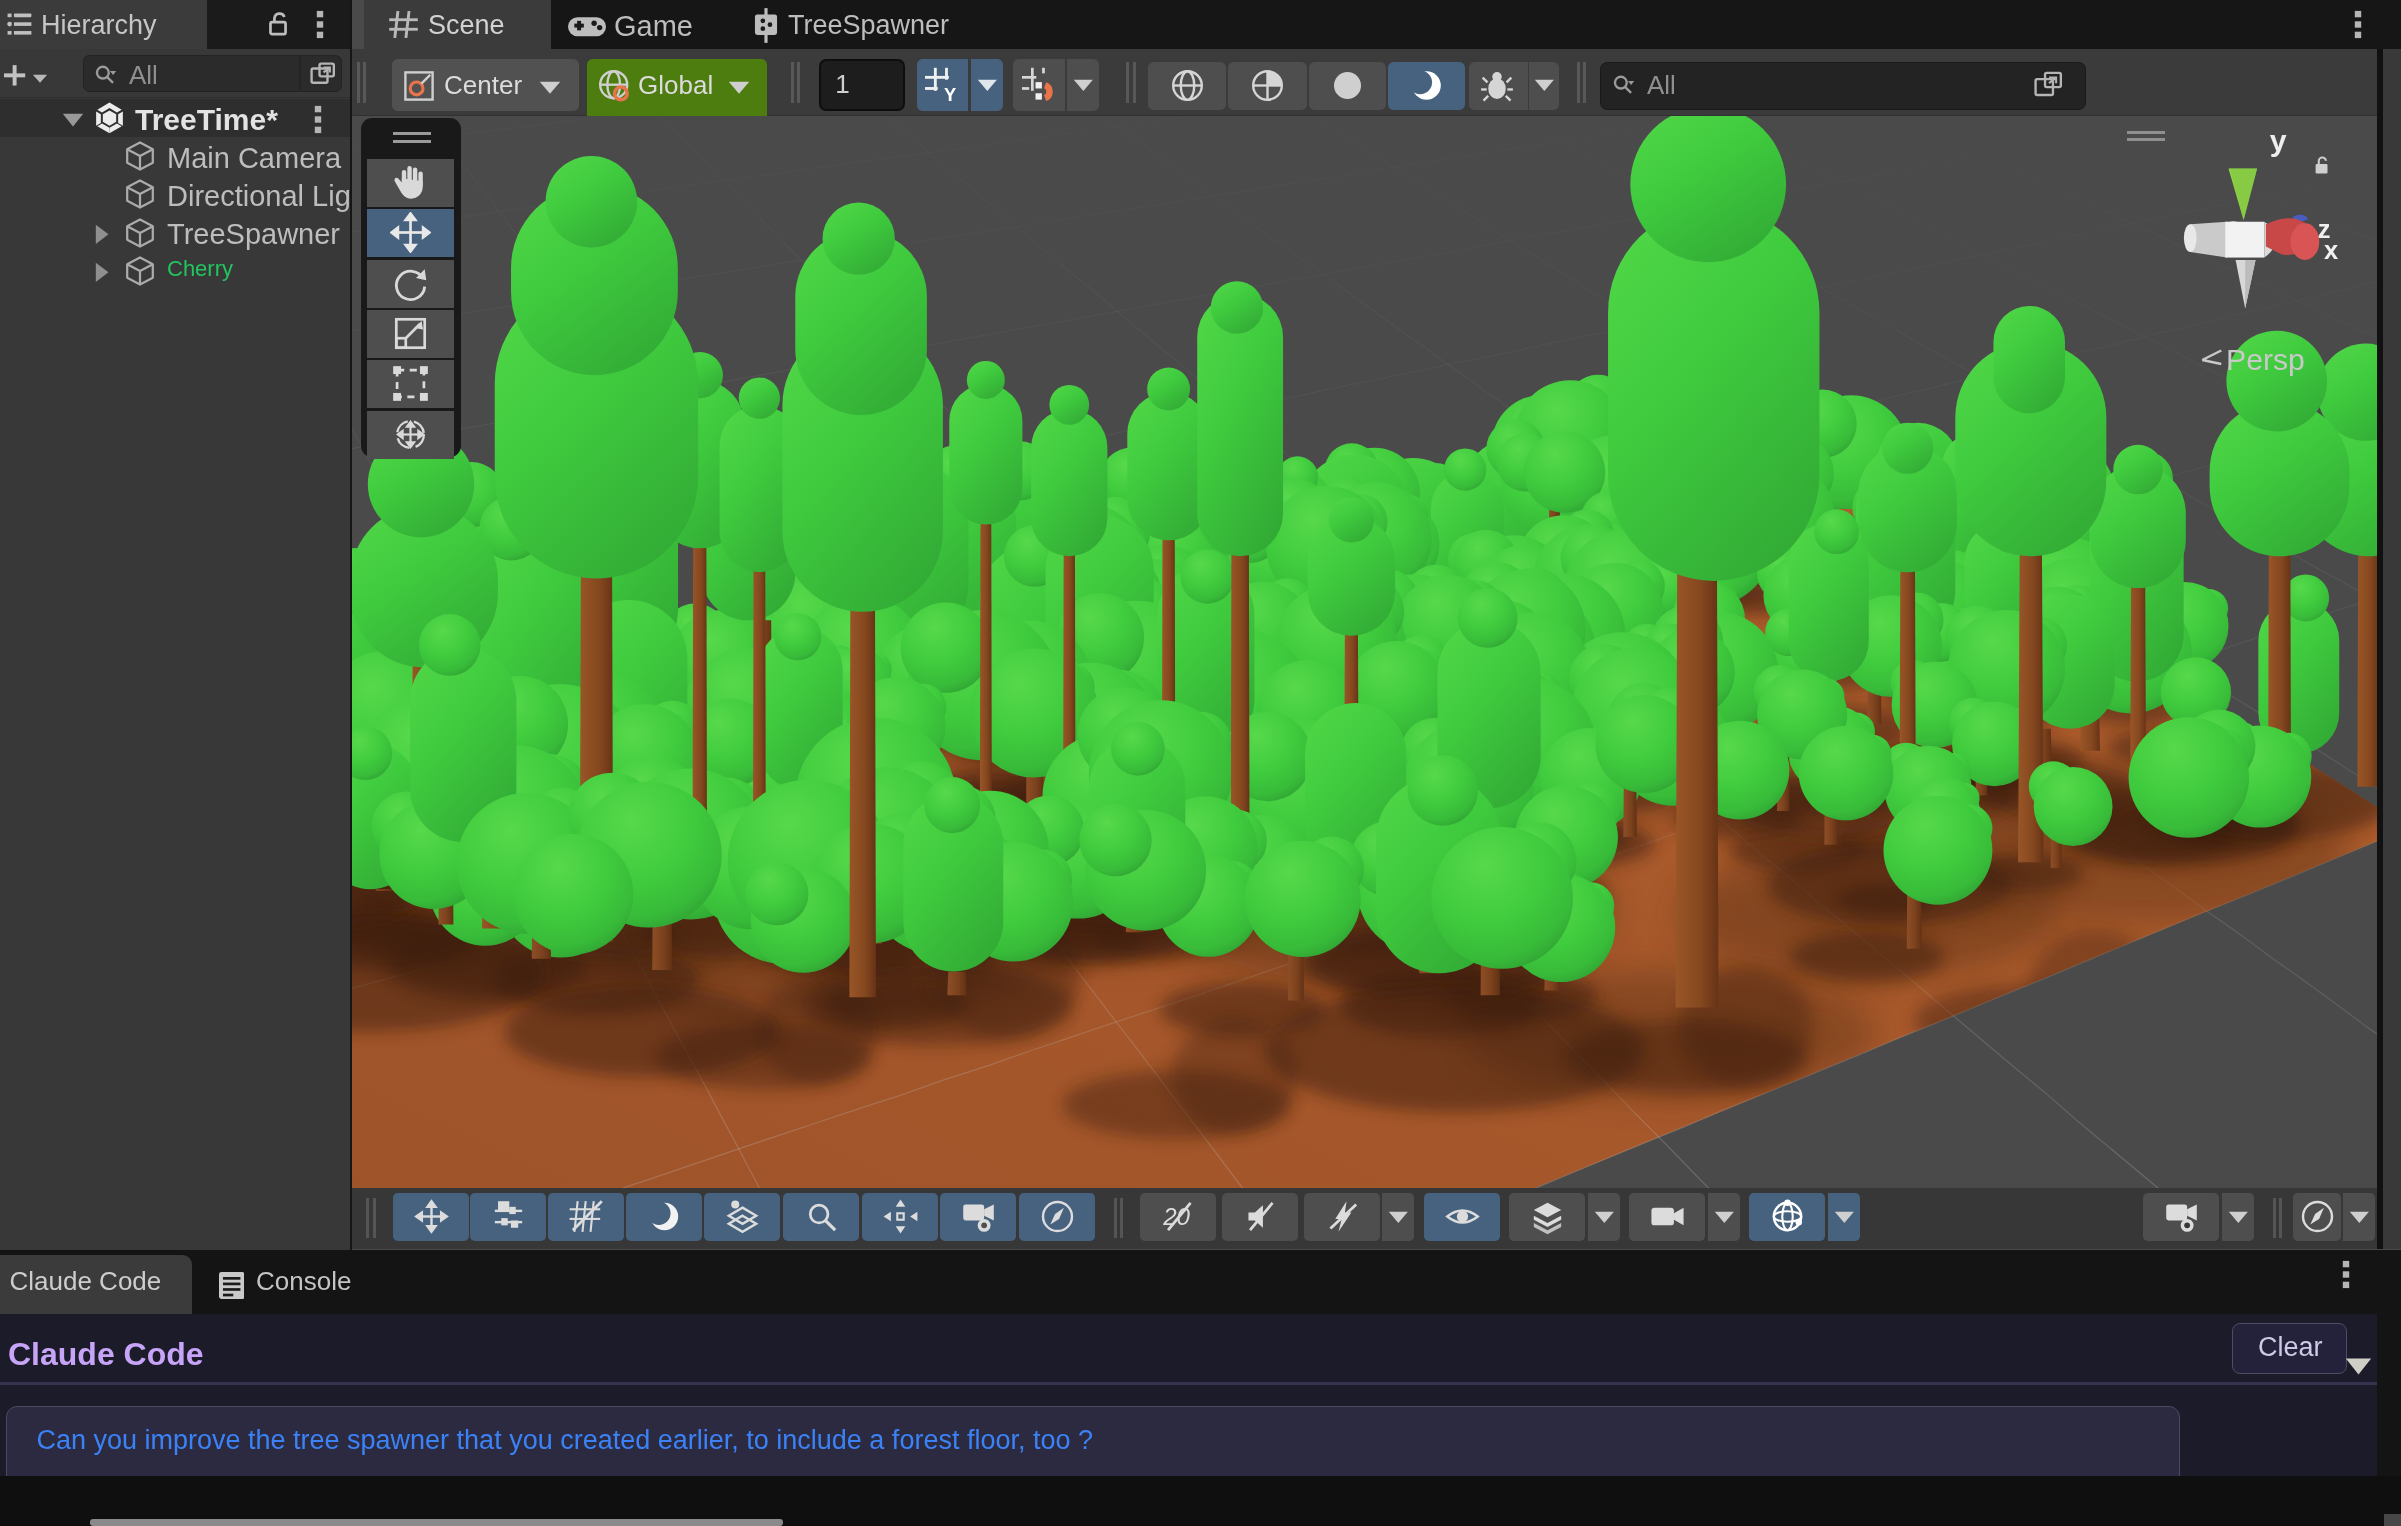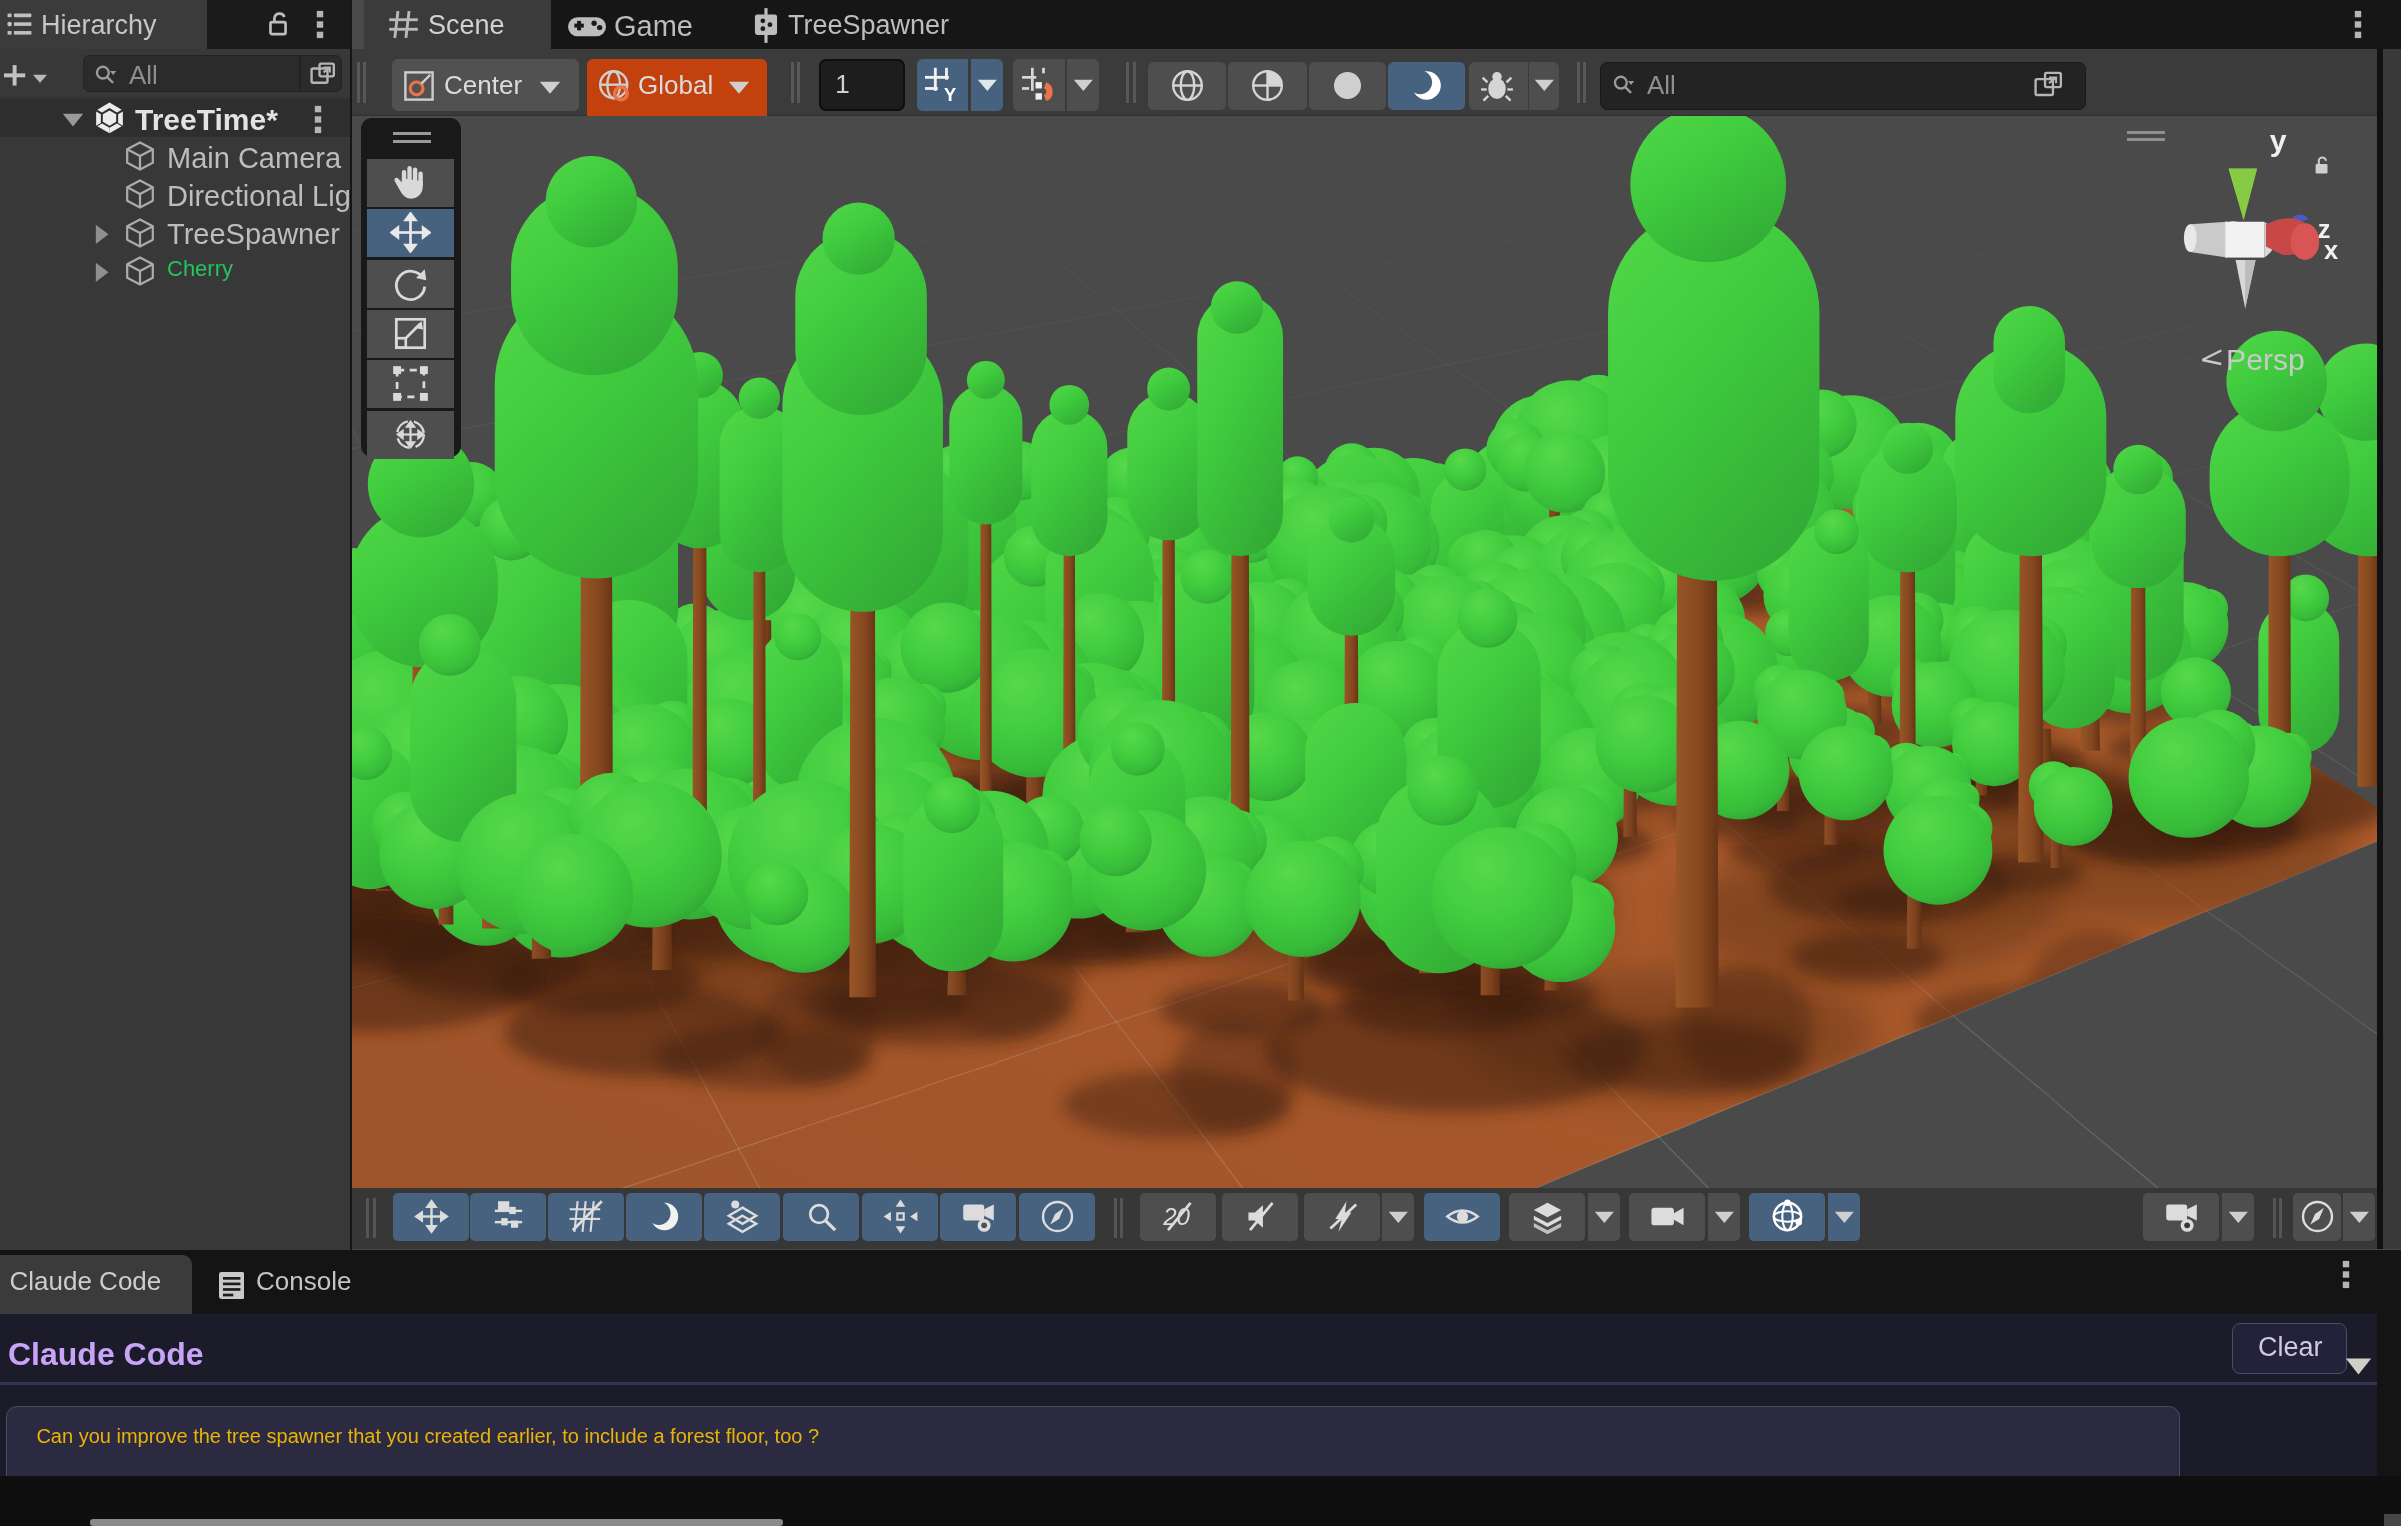--- a/index.html
+++ b/index.html
@@ -150,21 +150,21 @@
 <div class="abs" style="left:11px;top:10.3px"><svg width="32" height="32" viewBox="0 0 40 40" style="">
             <rect x="3" y="3" width="34" height="34" fill="none" stroke="#cfcfcf" stroke-width="3"></rect>
             <circle cx="17" cy="23" r="8" fill="none" stroke="#e8744c" stroke-width="4"></circle>
             <line x1="23" y1="17" x2="34" y2="6" stroke="#cfcfcf" stroke-width="3"></line>
           </svg></div>
 <div class="abs" style="left:52px;top:11px;font-size:26px;color:#dcdcdc">Center</div>
 <div class="abs" style="left:147px;top:21.5px"><svg width="22" height="14.3" viewBox="0 0 28 18" style="">
             <path d="M1 1 L27 1 L14 16 Z" fill="#cfcfcf"></path>
           </svg></div>
 </div>
-<div class="abs" style="left:235px;top:10.3px;width:180px;height:68px;background:#c2410c;border-radius:5.6px">
+<div class="abs" style="left:235px;top:10.3px;width:180px;height:68px;background:#4d7c0f;border-radius:5.6px">
 <div class="abs" style="left:9.5px;top:8.7px"><svg width="35" height="35" viewBox="0 0 44 44" style="">
             <circle cx="21" cy="21" r="17" fill="none" stroke="#cfcfcf" stroke-width="3"></circle>
             <ellipse cx="21" cy="21" rx="8" ry="17" fill="none" stroke="#cfcfcf" stroke-width="3"></ellipse>
             <line x1="4" y1="21" x2="38" y2="21" stroke="#cfcfcf" stroke-width="3"></line>
             <circle cx="30" cy="32" r="8" fill="none" stroke="#e8744c" stroke-width="4.4"></circle>
           </svg></div>
 <div class="abs" style="left:51px;top:11px;font-size:26px;color:#dcdcdc">Global</div>
 <div class="abs" style="left:141px;top:21.5px"><svg width="22" height="14.3" viewBox="0 0 28 18" style="">
             <path d="M1 1 L27 1 L14 16 Z" fill="#cfcfcf"></path>
           </svg></div>
@@ -2164,19 +2164,19 @@
 <div class="abs" style="left:0;top:64px;width:2377px;height:162px;background:#1c1b29">
 <div class="abs" style="left:8px;top:22px;font-size:32px;font-weight:bold;color:#c8a4f8">Claude Code</div>
 <div class="abs" style="left:2232px;top:8.7px;width:115px;height:51px;background:#24223a;border:1.6px solid #4e4c66;border-radius:8px">
         <div class="abs" style="left:25px;top:8.7px;font-size:27px;color:#cdc9e6">Clear</div>
       </div>
 <div class="abs" style="left:2344px;top:43px"><svg width="29" height="19" viewBox="0 0 36 24" style="">
           <path d="M2 2 L34 2 L18 22 Z" fill="#cfcfc8"></path>
         </svg></div>
 <div class="abs" style="left:0;top:68px;width:2377px;height:3.2px;background:#35334d"></div>
 <div class="abs" style="left:6.4px;top:92px;width:2174px;height:95px;background:#2c2a40;border:1.6px solid #4b4962;border-radius:11px">
-        <div class="abs" style="left:29px;top:17.5px;font-size:20px;color:#eab308">Can you improve the tree spawner that you created earlier, to include a forest floor, too ?</div>
+        <div class="abs" style="left:29px;top:17.5px;font-size:27px;color:#3b82f6">Can you improve the tree spawner that you created earlier, to include a forest floor, too ?</div>
       </div>
 </div>
 </div>
 <div class="abs" style="left:0;top:1476px;width:2401px;height:50px;background:#0f0f0f"></div>
 <div class="abs" style="left:90px;top:1519px;width:693px;height:7.2px;background:#8a8a8a;border-radius:3.2px"></div>
 <div class="abs" style="left:2384px;top:1514px;width:17.5px;height:12px;background:#474747"></div>
 
 </body></html>

